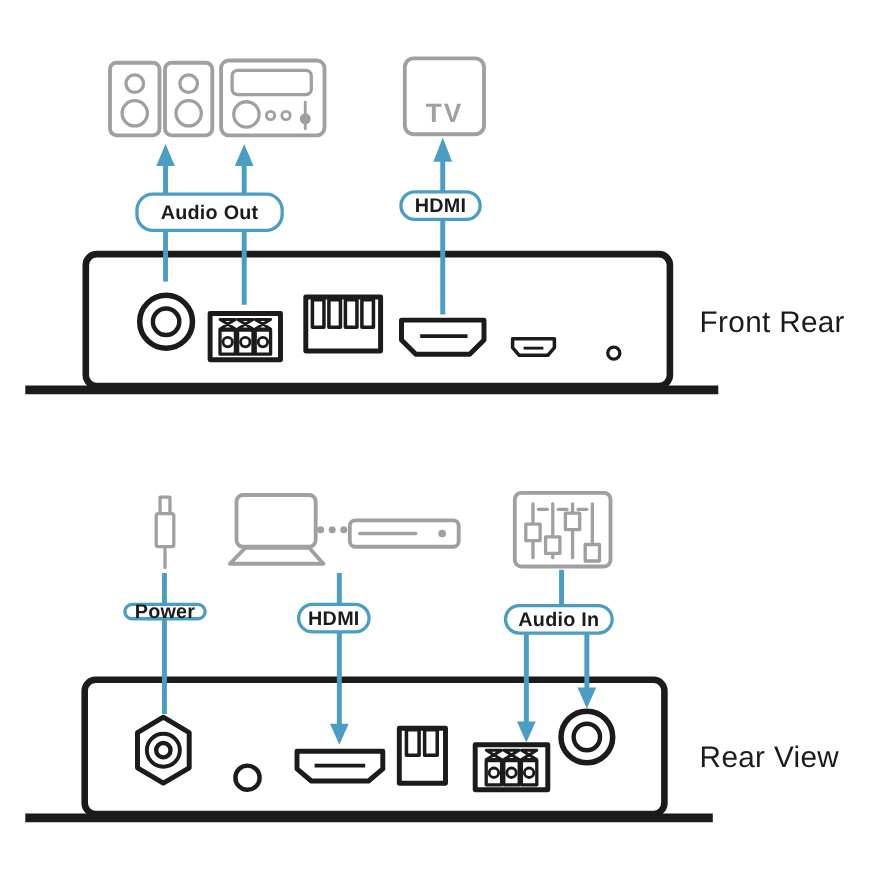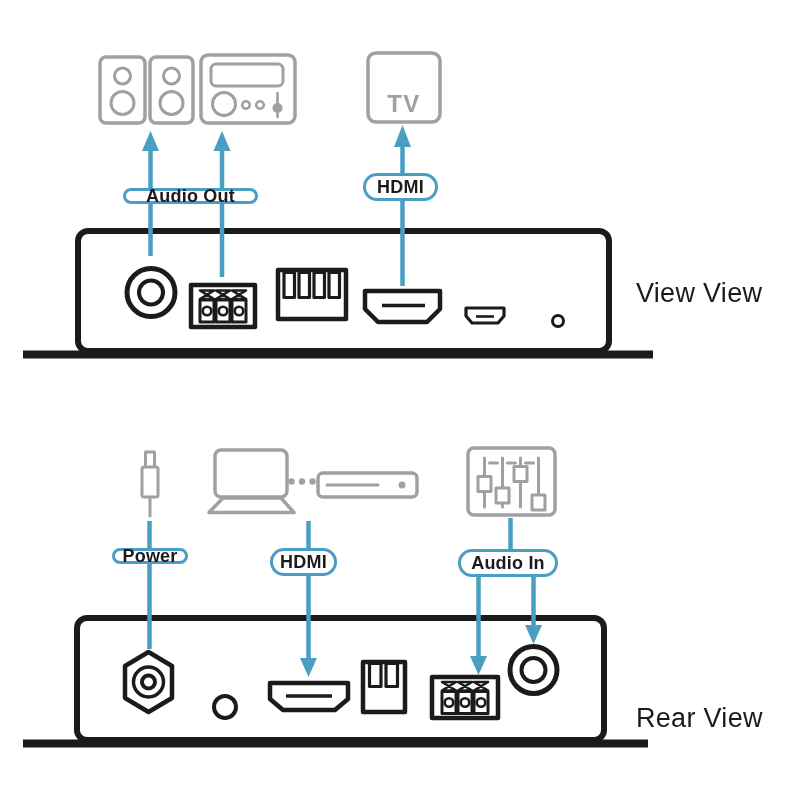--- a/index.html
+++ b/index.html
@@ -187,24 +187,24 @@
         <line class="sb" stroke-width="4.5" x1="478.5" y1="570" x2="478.5" y2="657"></line>
         <polygon class="fb" points="478.5,675 470,656 487,656"></polygon>
         <line class="sb" stroke-width="4.5" x1="533.5" y1="570" x2="533.5" y2="626"></line>
         <polygon class="fb" points="533.5,644 525,625 542,625"></polygon>
       </g>
     </g>
   </svg>
 
   <div class="tv-label" style="left:368px; top:53px; width:72px; height:69px;margin-top:16px;">TV</div>
 
-  <div class="pill" style="left:123px; top:188px; width:135px; height:16px;">Audio Out</div>
+  <div class="pill" style="left:123px; top:175px; width:135px; height:36px;">Audio Out</div>
   <div class="pill" style="left:363px; top:173px; width:75px; height:28px;">HDMI</div>
 
-  <div class="view-label" style="left:636px; top:278px;">View View</div>
+  <div class="view-label" style="left:636px; top:278px;">Front Rear</div>
 
   <div class="pill" style="left:112px; top:548px; width:76px; height:16px;">Power</div>
   <div class="pill" style="left:270px; top:548px; width:67px; height:28px;">HDMI</div>
   <div class="pill" style="left:458px; top:549px; width:100px; height:28px;">Audio In</div>
 
-  <div class="view-label" style="left:636px; top:703px;">Rear View</div>
+  <div class="view-label" style="left:636px; top:673px;">Rear View</div>
 
 </div>
 
 </body></html>

